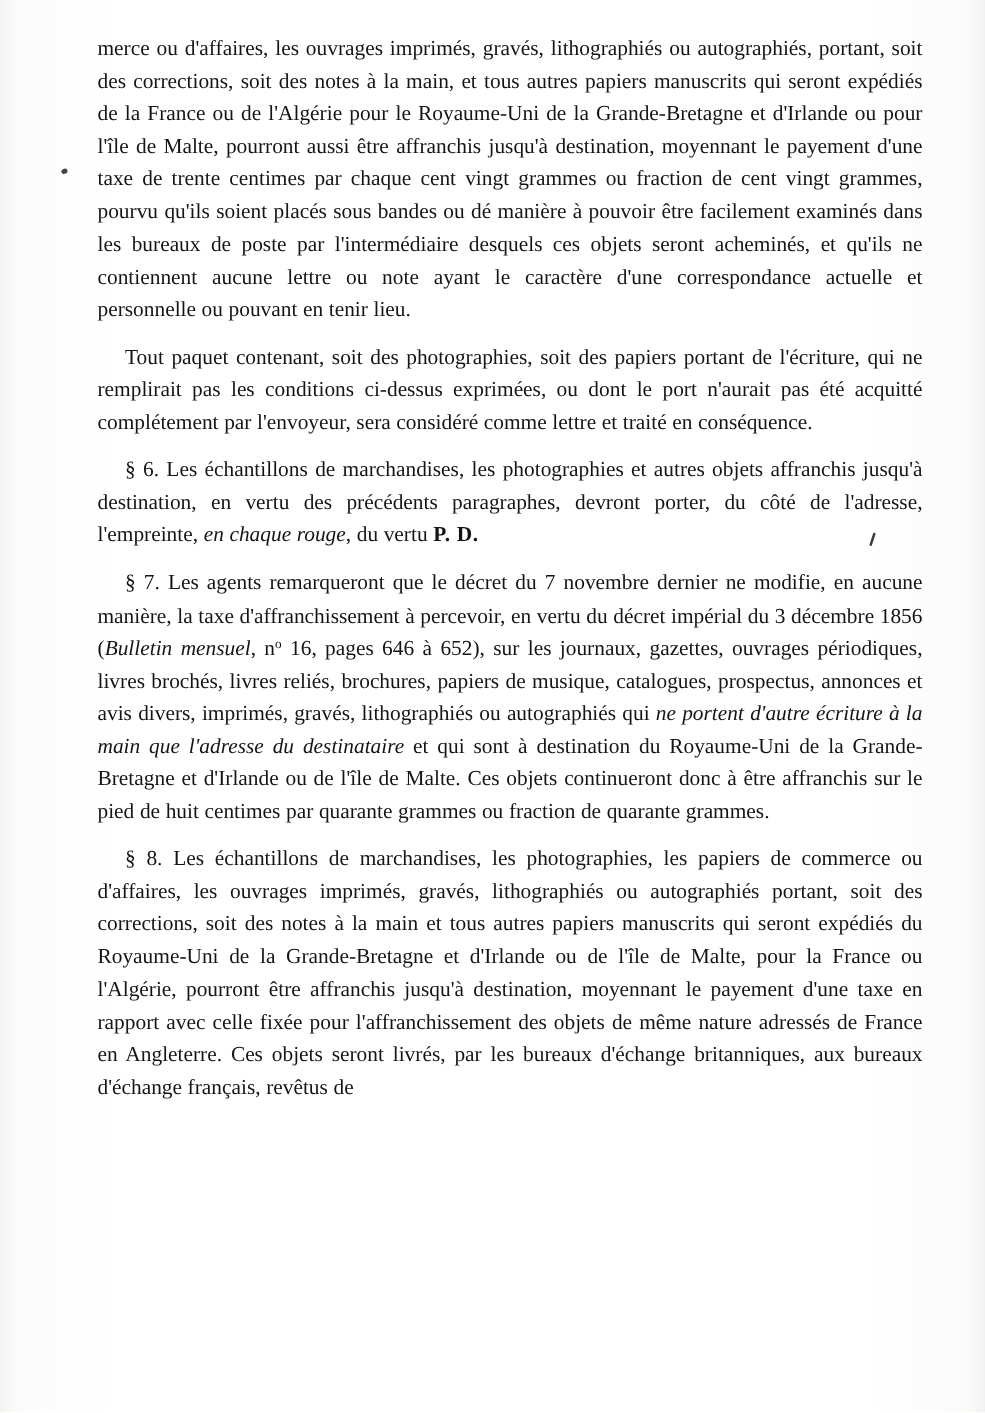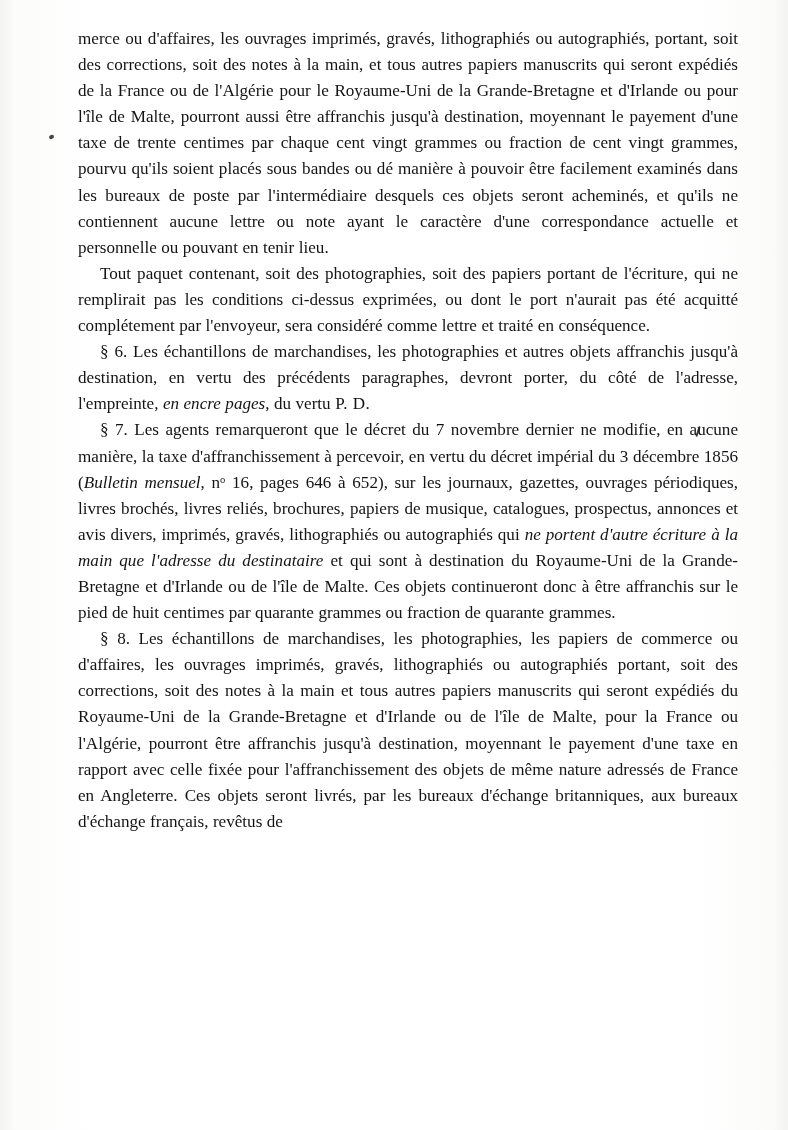--- a/index.html
+++ b/index.html
@@ -34,21 +34,21 @@
     -webkit-font-smoothing: none;
   }
 
   p.para {
     margin: 0;
     text-indent: 0;
     word-spacing: 0.2px;
   }
 
   p.para + p.para {
-    margin-top: 0;
+    margin-top: 12px;
   }
 
   
   p.indent {
     text-indent: 22px;
   }
 
   
   p.section-gap {
     margin-top: 13px;
@@ -62,21 +62,21 @@
   em.ital {
     font-style: italic;
   }
 
   .sect-mark {
     font-family: "Liberation Serif", "DejaVu Serif", serif;
   }
 
   .caps-pd {
     letter-spacing: 0.4px;
-    font-weight: 400;
+    font-weight: 700;
   }
 
   sup.ord {
     font-size: 0.62em;
     vertical-align: 0.52em;
     line-height: 0;
   }
 
   
   .speck {
@@ -124,21 +124,21 @@
   <div class="edge-shade left"></div>
   <div class="edge-shade right"></div>
 
   <div class="text-column">
 
     <p class="para">merce ou d'affaires, les ouvrages imprimés, gravés, lithographiés ou autographiés, portant, soit des corrections, soit des notes à la main, et tous autres papiers manuscrits qui seront expédiés de la France ou de l'Algérie pour le Royaume-Uni de la Grande-Bretagne et d'Irlande ou pour l'île de Malte, pourront aussi être affranchis jusqu'à destination, moyennant le payement d'une taxe de trente centimes par chaque cent vingt grammes ou fraction de cent vingt grammes, pourvu qu'ils soient placés sous bandes ou dé manière à pouvoir être facilement examinés dans les bureaux de poste par l'intermédiaire desquels ces objets seront acheminés, et qu'ils ne contiennent aucune lettre ou note ayant le caractère d'une correspondance actuelle et personnelle ou pouvant en tenir lieu.</p>
 
     <p class="para indent">Tout paquet contenant, soit des photographies, soit des papiers portant de l'écriture, qui ne remplirait pas les conditions ci-dessus exprimées, ou dont le port n'aurait pas été acquitté complétement par l'envoyeur, sera considéré comme lettre et traité en conséquence.</p>
 
     <p class="para indent section-gap">
-      <span class="sect-mark">§ 6.</span><span> Les échantillons de marchandises, les photographies et autres objets affranchis jusqu'à destination, en vertu des précédents paragraphes, devront porter, du côté de l'adresse, l'empreinte, </span><em class="ital">en encre pages</em><span>, du vertu </span><span class="caps-pd">P. D.</span>
+      <span class="sect-mark">§ 6.</span><span> Les échantillons de marchandises, les photographies et autres objets affranchis jusqu'à destination, en vertu des précédents paragraphes, devront porter, du côté de l'adresse, l'empreinte, </span><em class="ital">en chaque rouge</em><span>, du vertu </span><span class="caps-pd">P. D.</span>
     </p>
 
     <p class="para indent section-gap">
       <span class="sect-mark">§ 7.</span><span> Les agents remarqueront que le décret du 7 novembre dernier ne modifie, en aucune manière, la taxe d'affranchissement à percevoir, en vertu du décret impérial du 3 décembre 1856 (</span><em class="ital">Bulletin mensuel</em><span>, n</span><sup class="ord">o</sup><span> 16, pages 646 à 652), sur les journaux, gazettes, ouvrages périodiques, livres brochés, livres reliés, brochures, papiers de musique, catalogues, prospectus, annonces et avis divers, imprimés, gravés, lithographiés ou autographiés qui </span><em class="ital">ne portent d'autre écriture à la main que l'adresse du destinataire</em><span> et qui sont à destination du Royaume-Uni de la Grande-Bretagne et d'Irlande ou de l'île de Malte. Ces objets continueront donc à être affranchis sur le pied de huit centimes par quarante grammes ou fraction de quarante grammes.</span>
     </p>
 
     <p class="para indent section-gap">
       <span class="sect-mark">§ 8.</span><span> Les échantillons de marchandises, les photographies, les papiers de commerce ou d'affaires, les ouvrages imprimés, gravés, lithographiés ou autographiés portant, soit des corrections, soit des notes à la main et tous autres papiers manuscrits qui seront expédiés du Royaume-Uni de la Grande-Bretagne et d'Irlande ou de l'île de Malte, pour la France ou l'Algérie, pourront être affranchis jusqu'à destination, moyennant le payement d'une taxe en rapport avec celle fixée pour l'affranchissement des objets de même nature adressés de France en Angleterre. Ces objets seront livrés, par les bureaux d'échange britanniques, aux bureaux d'échange français, revêtus de</span>
     </p>
 

